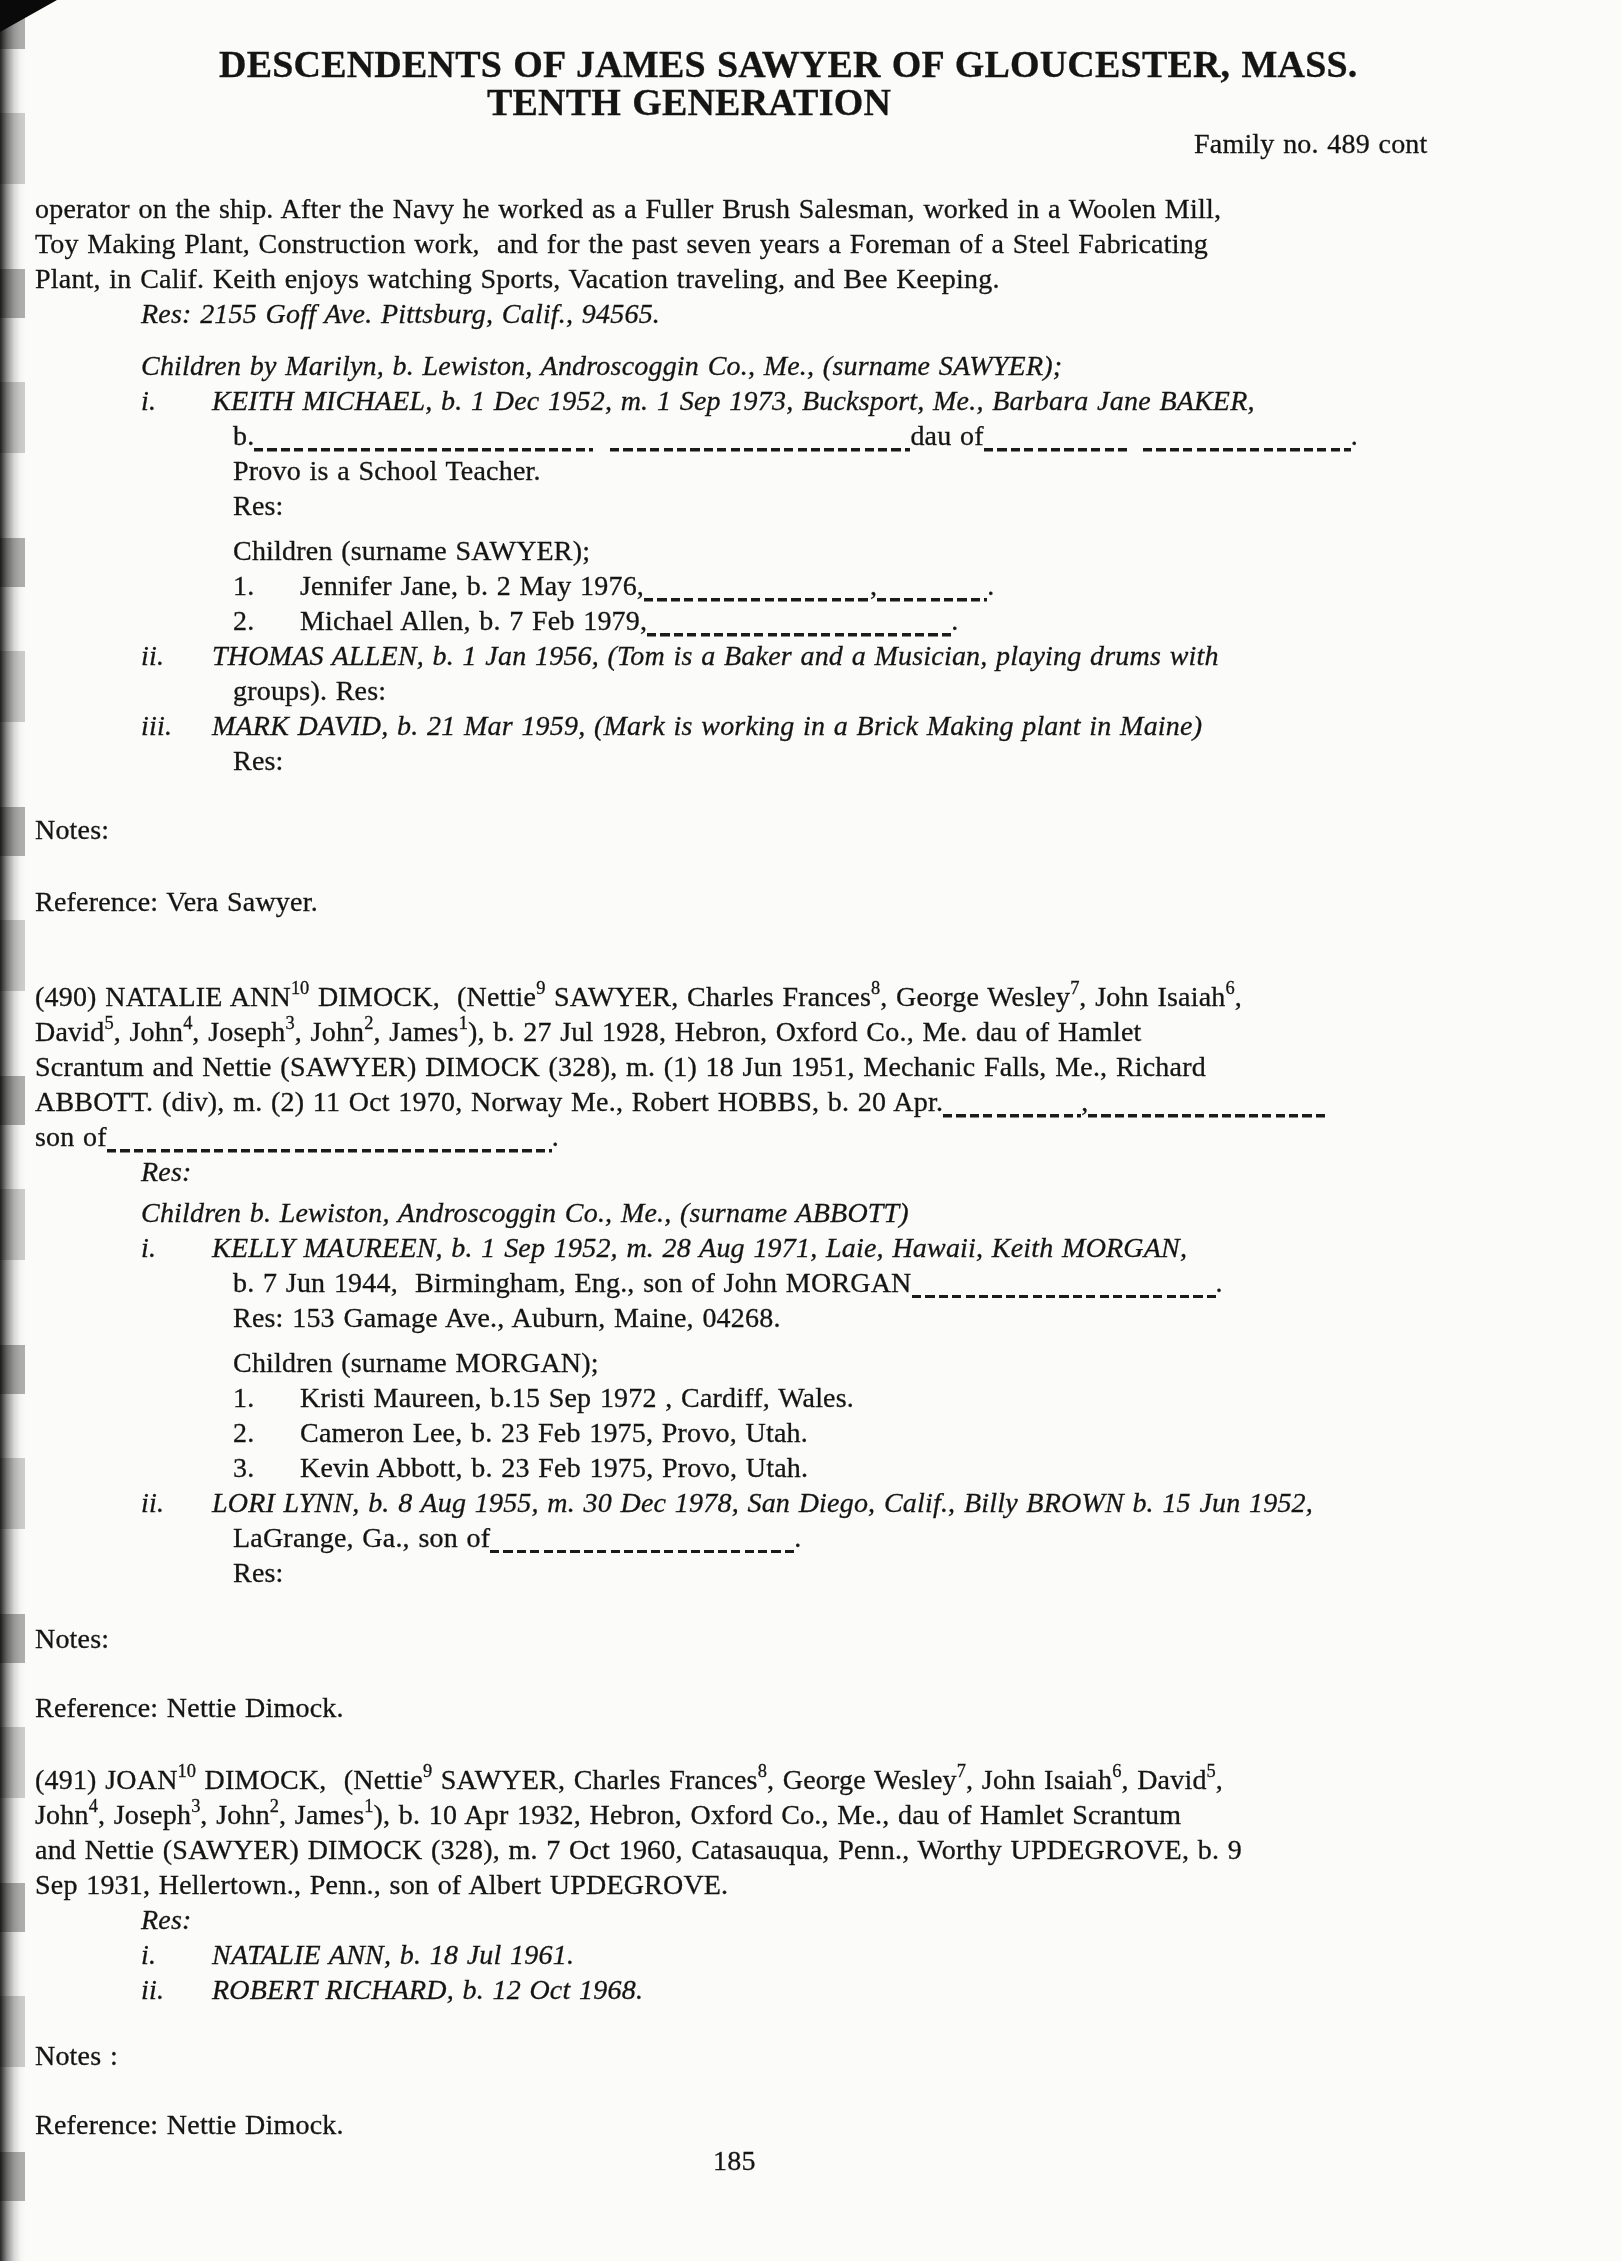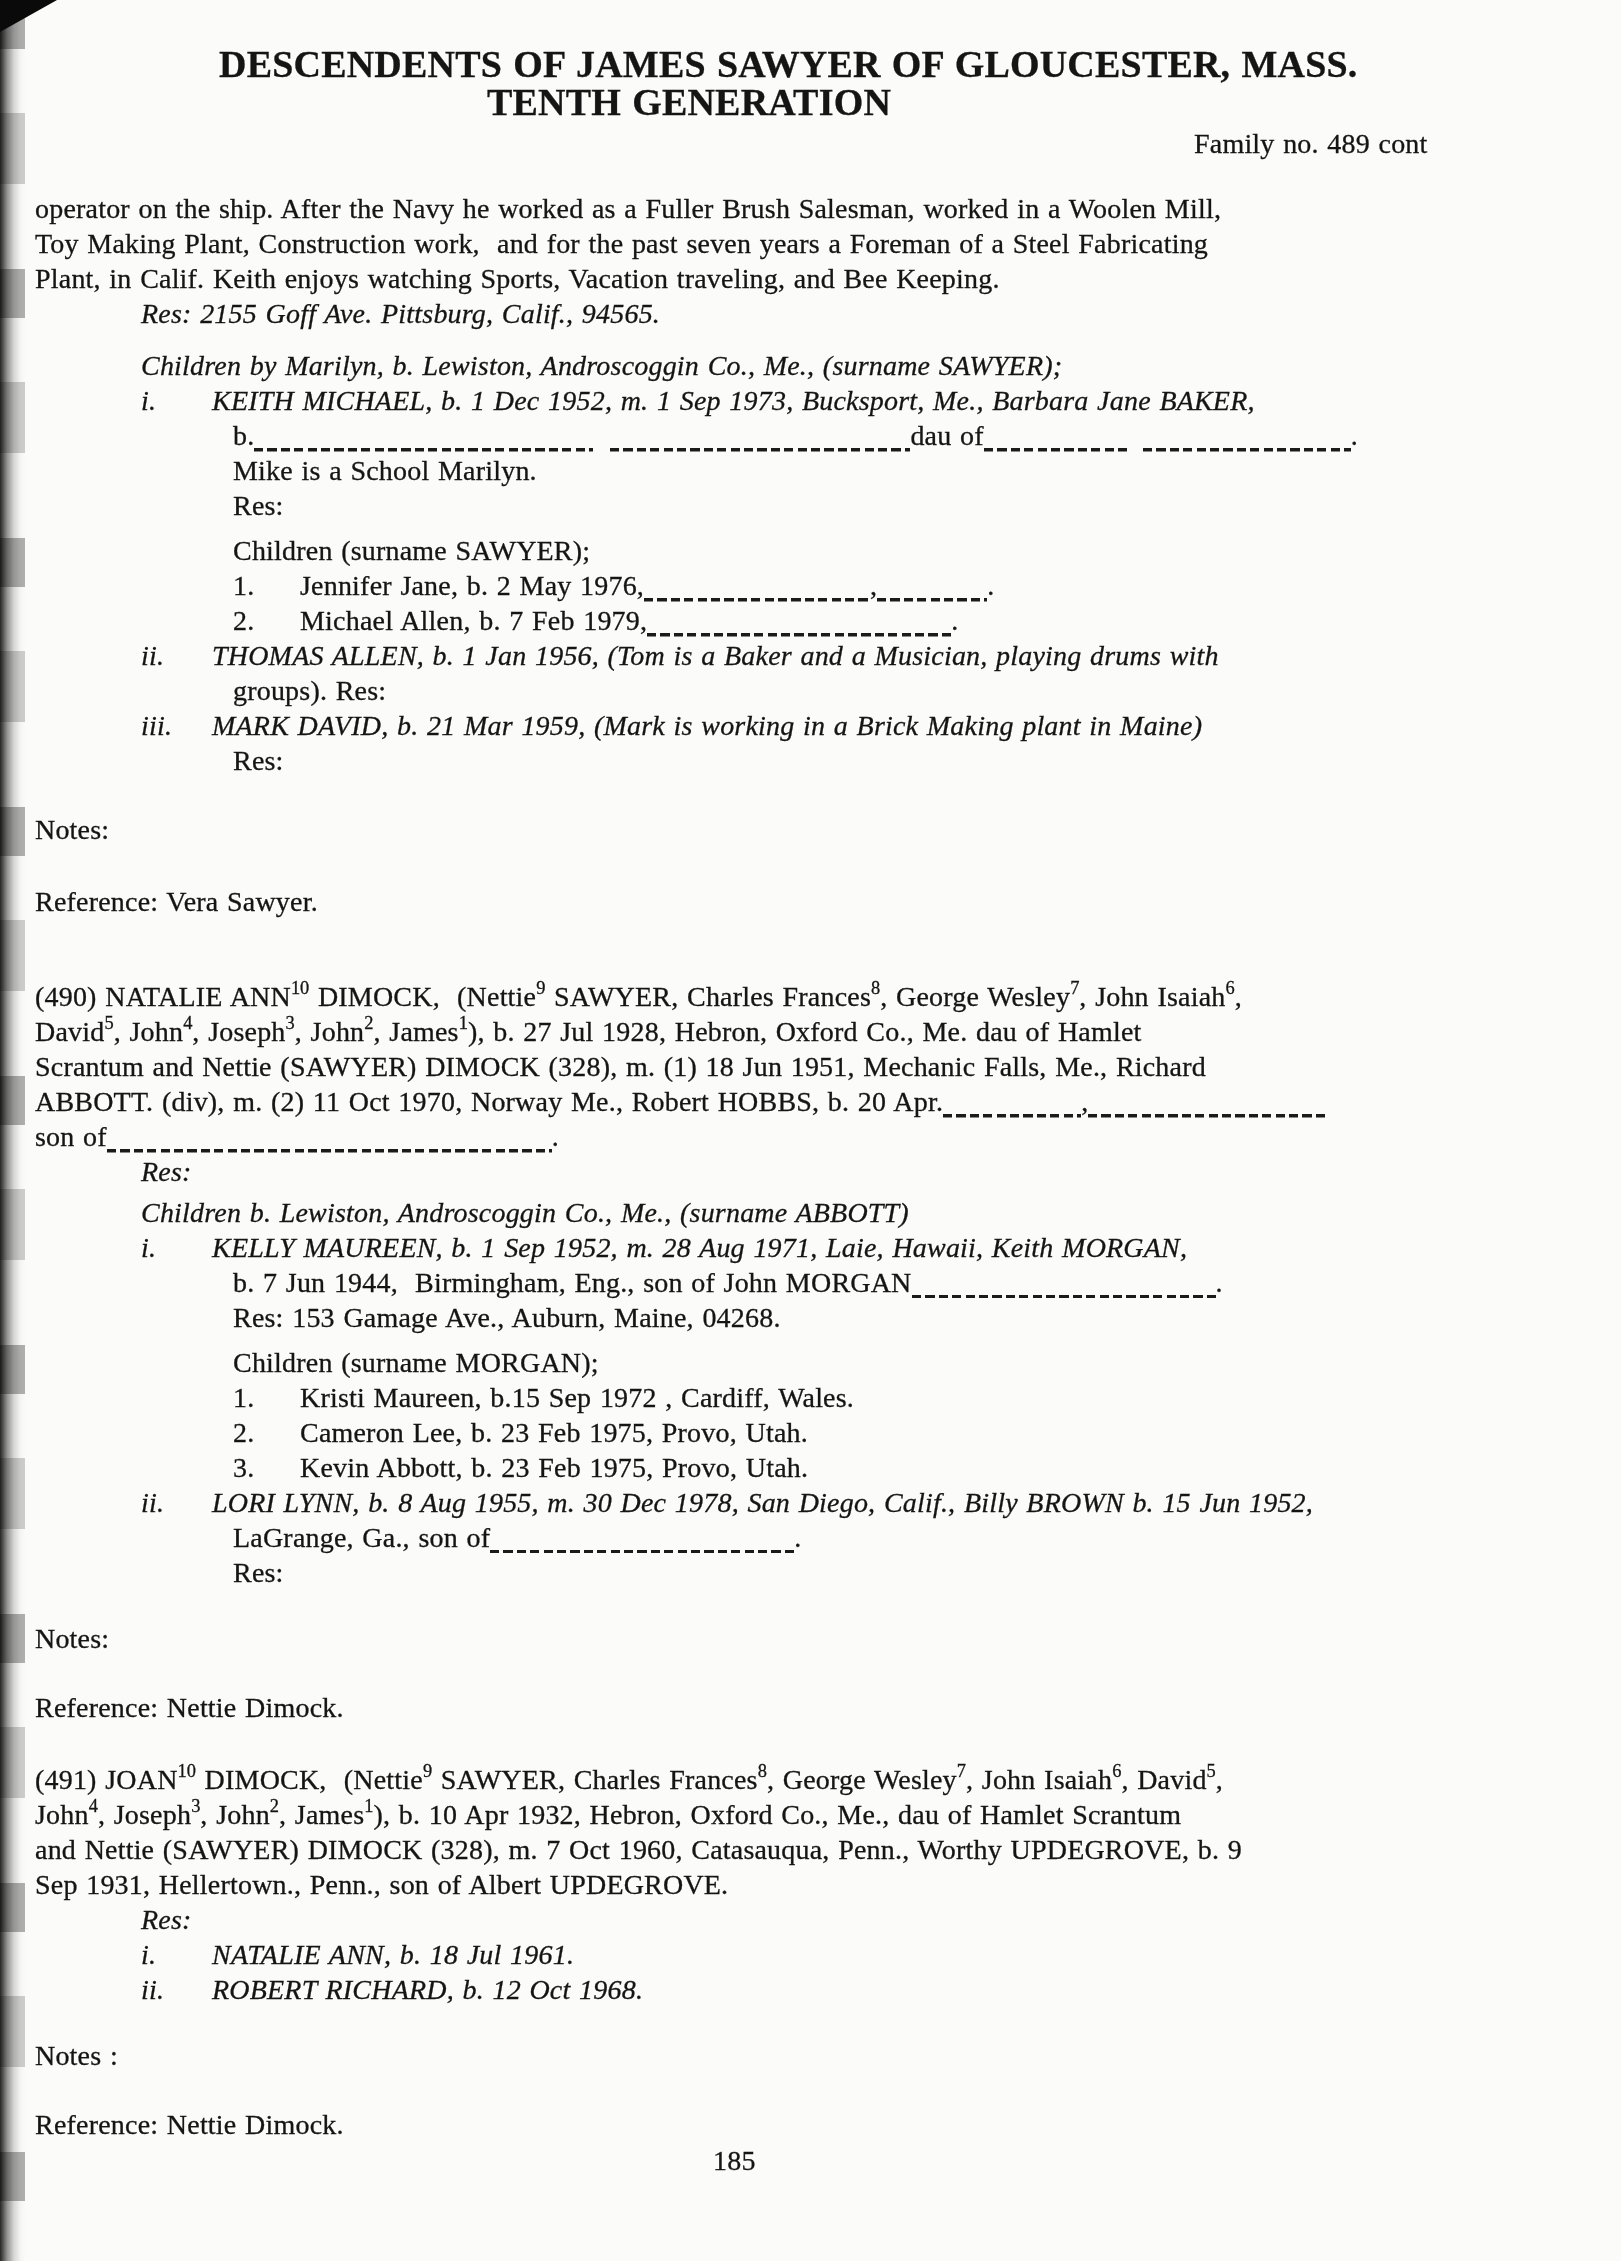--- a/index.html
+++ b/index.html
@@ -64,21 +64,21 @@
 
   <div class="ln mt26">operator on the ship. After the Navy he worked as a Fuller Brush Salesman, worked in a Woolen Mill,</div>
   <div class="ln">Toy Making Plant, Construction work,  and for the past seven years a Foreman of a Steel Fabricating</div>
   <div class="ln">Plant, in Calif. Keith enjoys watching Sports, Vacation traveling, and Bee Keeping.</div>
   <div class="ln ind1">Res: 2155 Goff Ave. Pittsburg, Calif., 94565.</div>
 
   <div class="ln ind1 mt24">Children by Marilyn, b. Lewiston, Androscoggin Co., Me., (surname SAWYER);</div>
 
   <div class="row ind1"><span class="mk">i.</span><span>KEITH MICHAEL, b. 1 Dec 1952, m. 1 Sep 1973, Bucksport, Me., Barbara Jane BAKER,</span></div>
   <div class="ln ind2">b.<span class="blank" style="width: 339px;"></span><span class="gapsp" style="width: 17px;"></span><span class="blank" style="width: 300px;"></span>dau of<span class="blank" style="width: 145px;"></span><span class="gapsp" style="width: 14px;"></span><span class="blank" style="width: 208px;"></span>.</div>
-  <div class="ln ind2">Mike is a School Marilyn.</div>
+  <div class="ln ind2">Provo is a School Teacher.</div>
   <div class="ln ind2">Res:</div>
 
   <div class="ln ind2 mt14">Children (surname SAWYER);</div>
   <div class="row ind2"><span class="mk2">1.</span><span>Jennifer Jane, b. 2 May 1976,<span class="blank" style="width: 226px;"></span>,<span class="blank" style="width: 110px;"></span>.</span></div>
   <div class="row ind2"><span class="mk2">2.</span><span>Michael Allen, b. 7 Feb 1979,<span class="blank" style="width: 304px;"></span>.</span></div>
 
   <div class="row ind1"><span class="mk">ii.</span><span>THOMAS ALLEN, b. 1 Jan 1956, (Tom is a Baker and a Musician, playing drums with</span></div>
   <div class="ln ind2">groups). Res:</div>
   <div class="row ind1"><span class="mk">iii.</span><span>MARK DAVID, b. 21 Mar 1959, (Mark is working in a Brick Making plant in Maine)</span></div>
   <div class="ln ind2">Res:</div>

